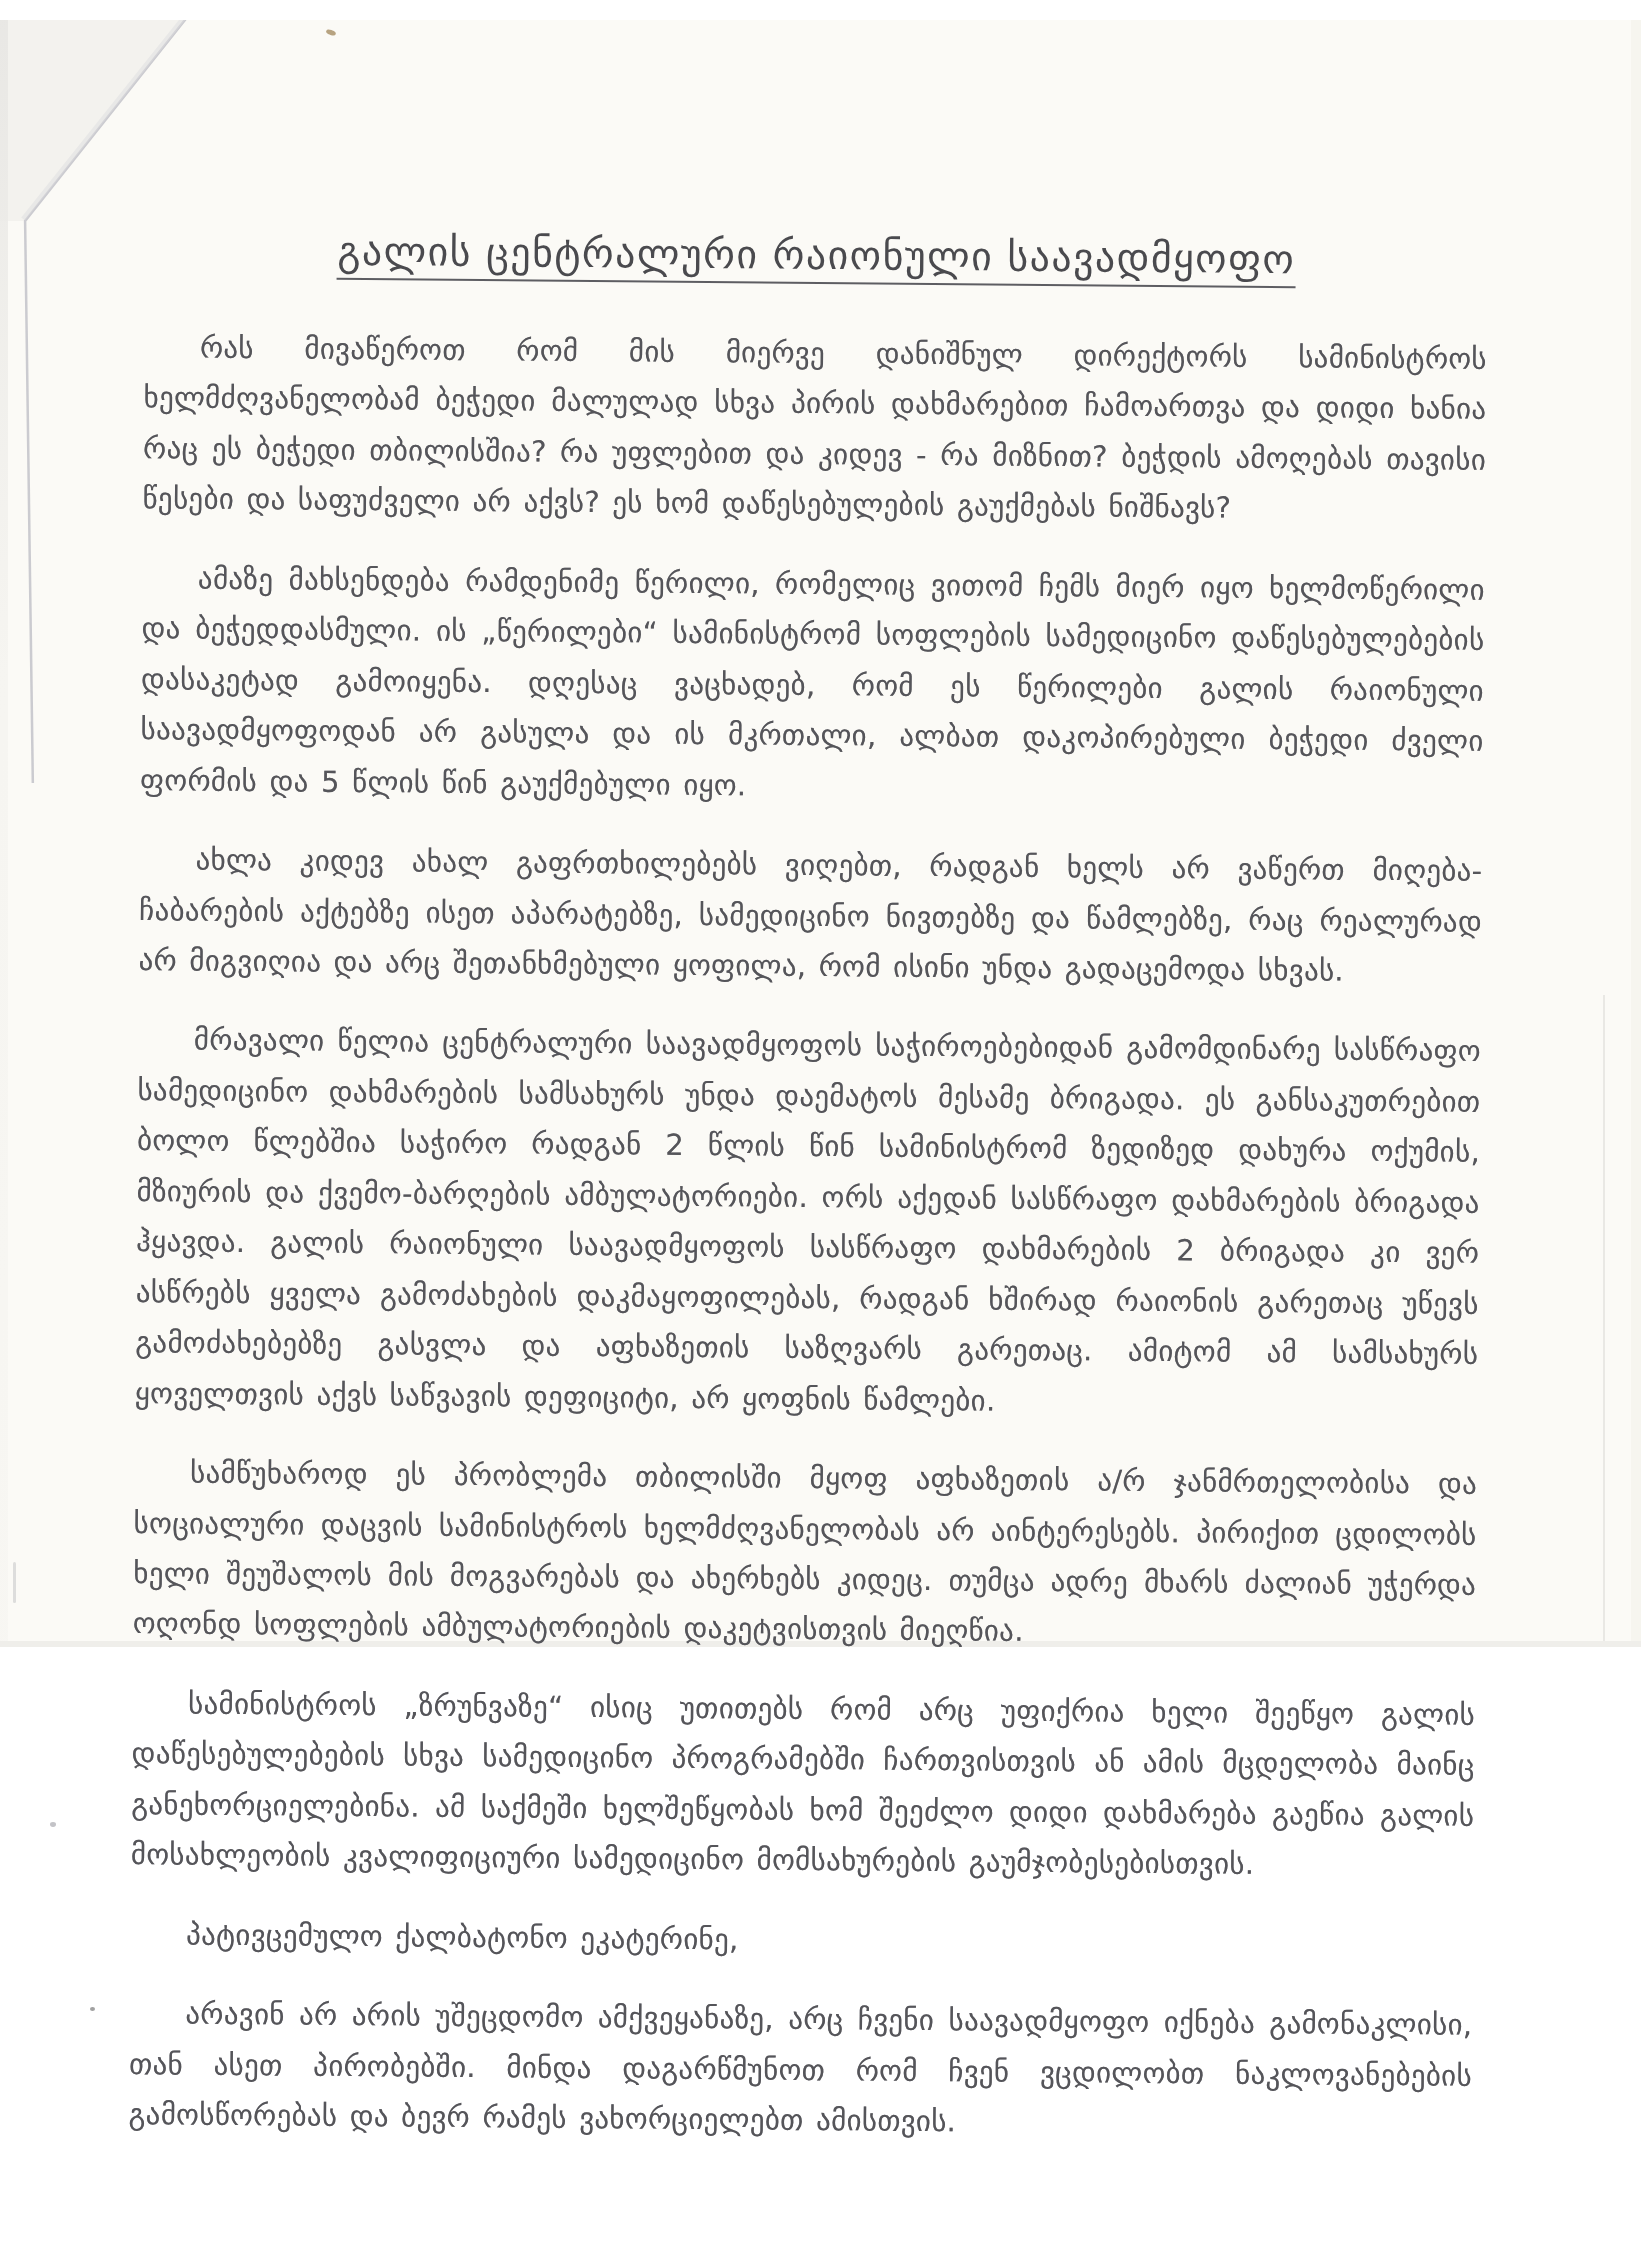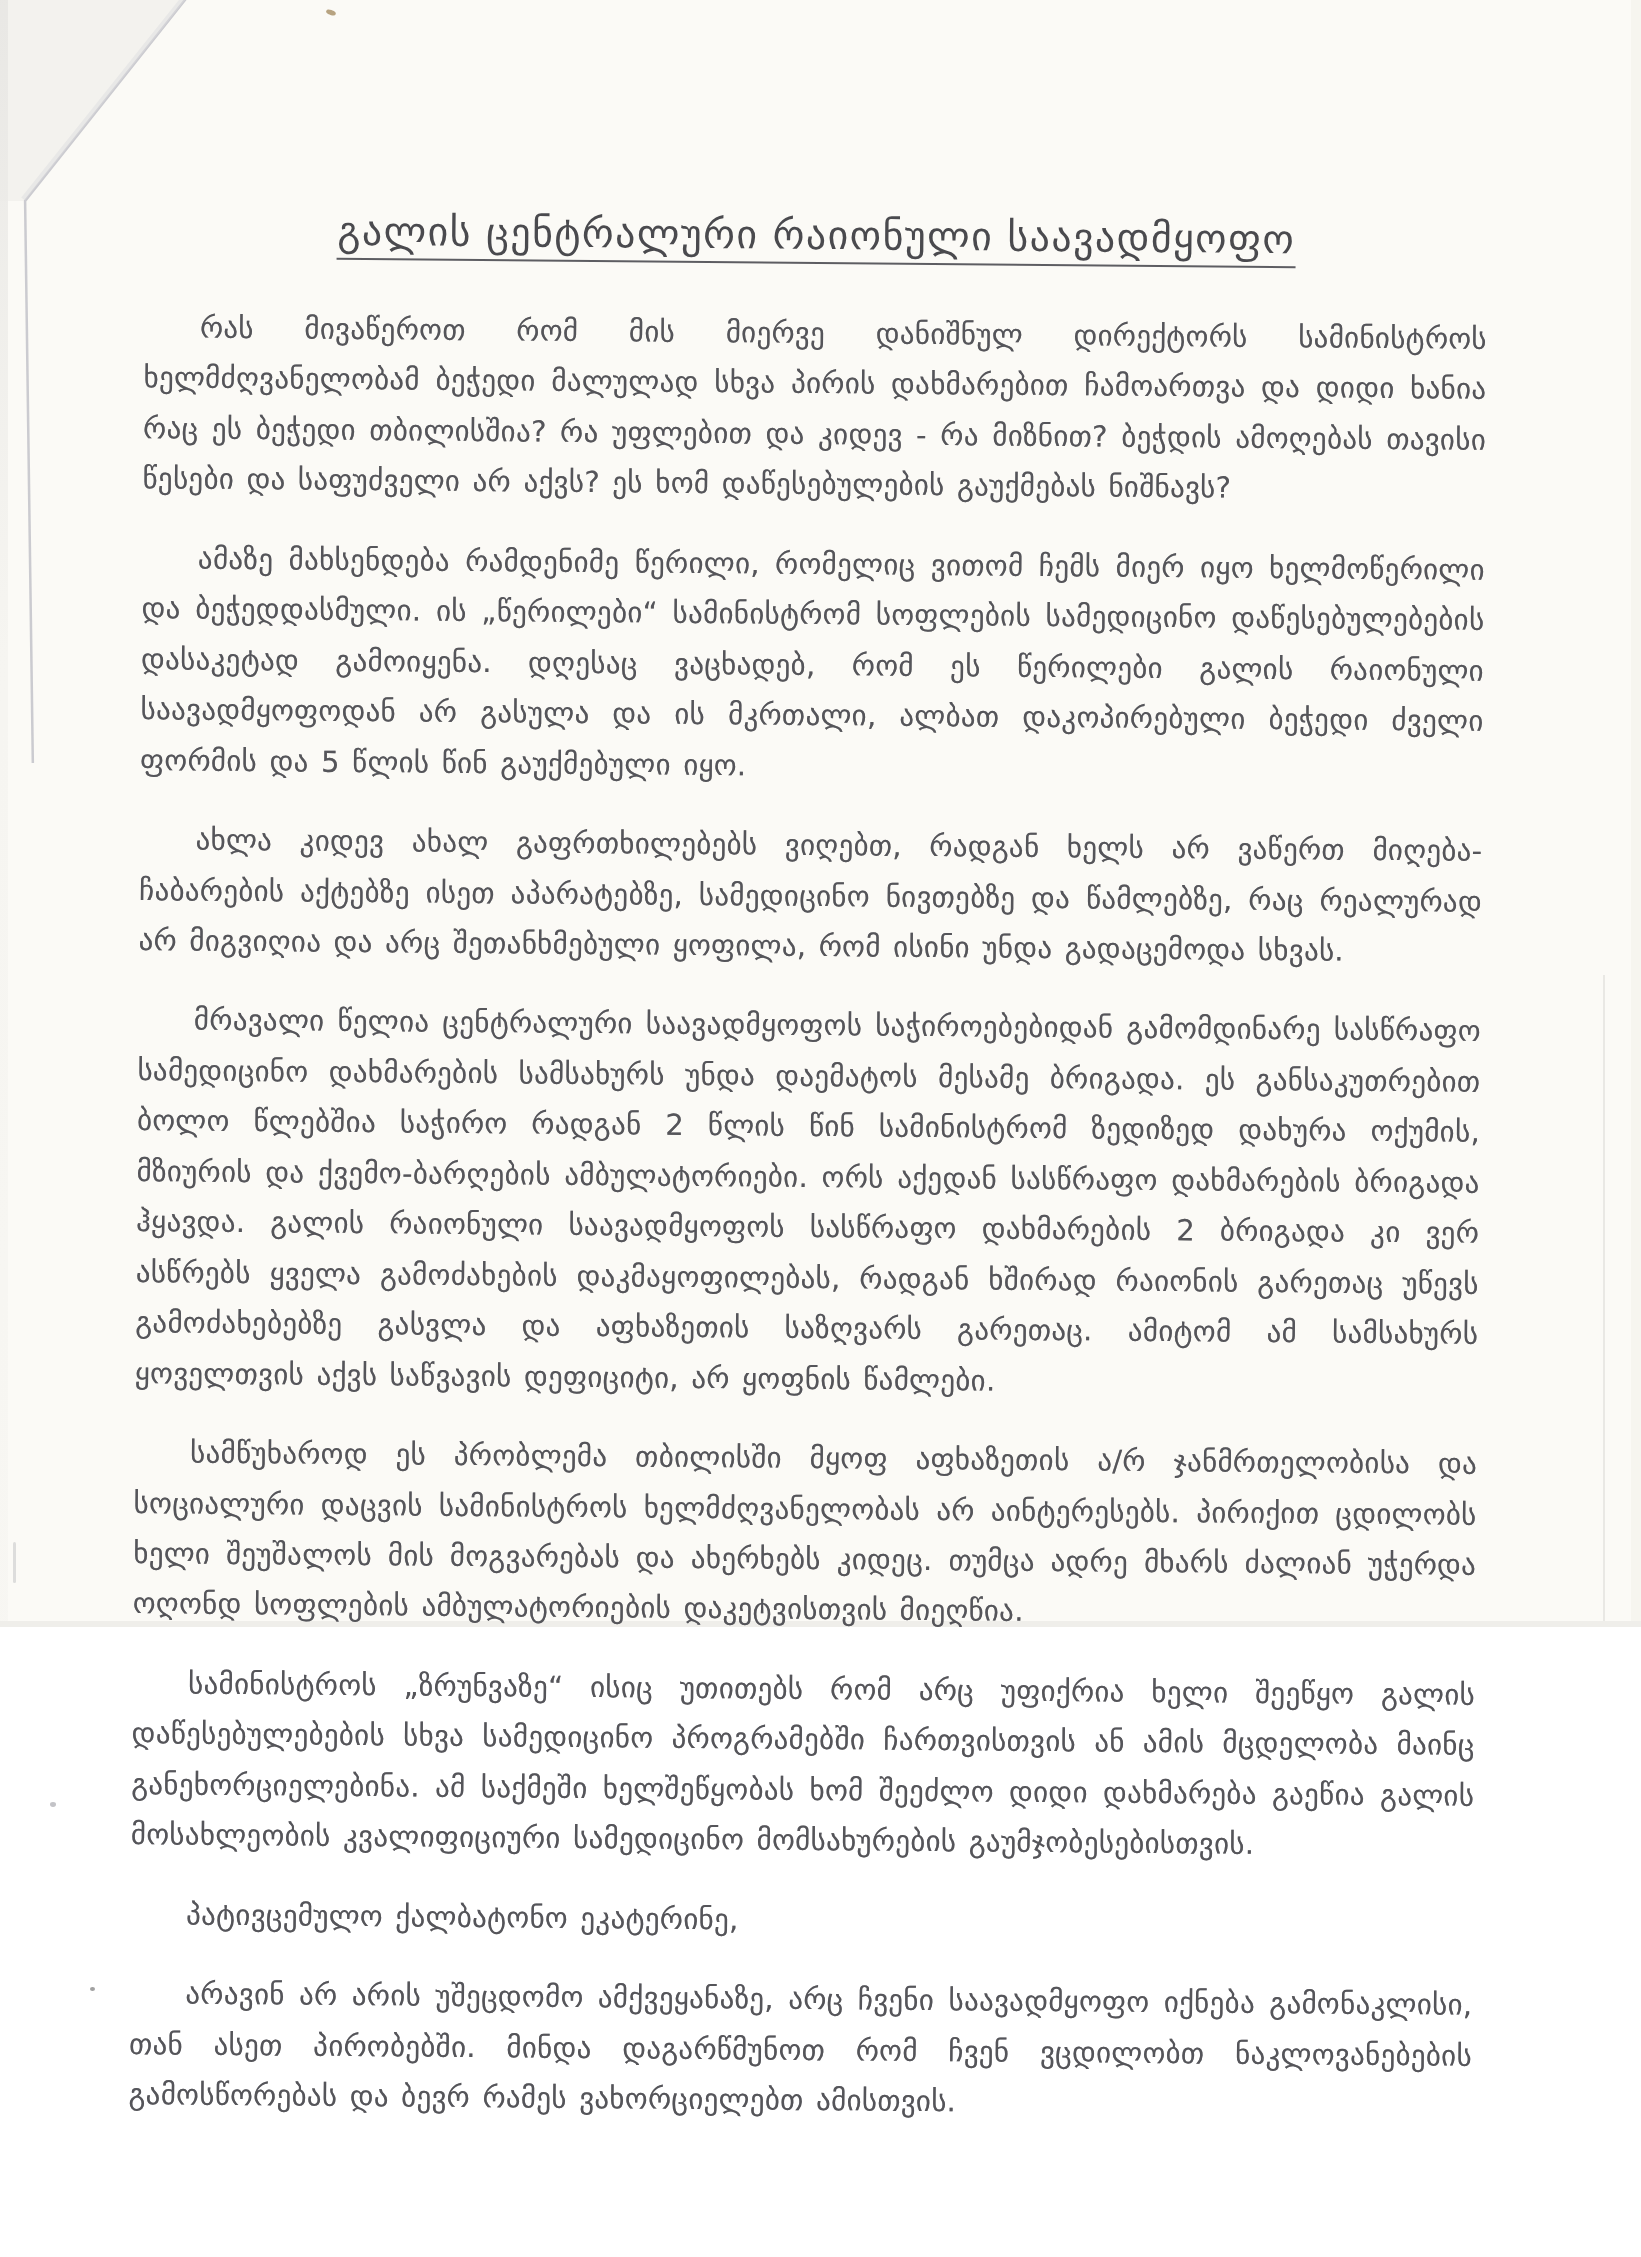--- a/index.html
+++ b/index.html
@@ -11,20 +11,21 @@
   body{
     width:1641px;height:2257px;
     background:#ffffff;
     font-family:"DejaVu Sans", sans-serif;
     overflow:hidden;
   }
   .page{
     position:relative;
     width:1641px;height:1627px;
     background:var(--paper);
+    margin-top:20px;
   }
   
   .fold-svg{position:absolute;top:0;left:0;pointer-events:none;}
   .edge-left{
     position:absolute;left:0;top:0;bottom:0;width:7.7px;
     background:linear-gradient(#e7e6e3,#f5f4f0 40%,#f7f6f2);
     opacity:.85;
   }
   .edge-right-strip{
     position:absolute;right:0;top:0;bottom:0;width:9.7px;

